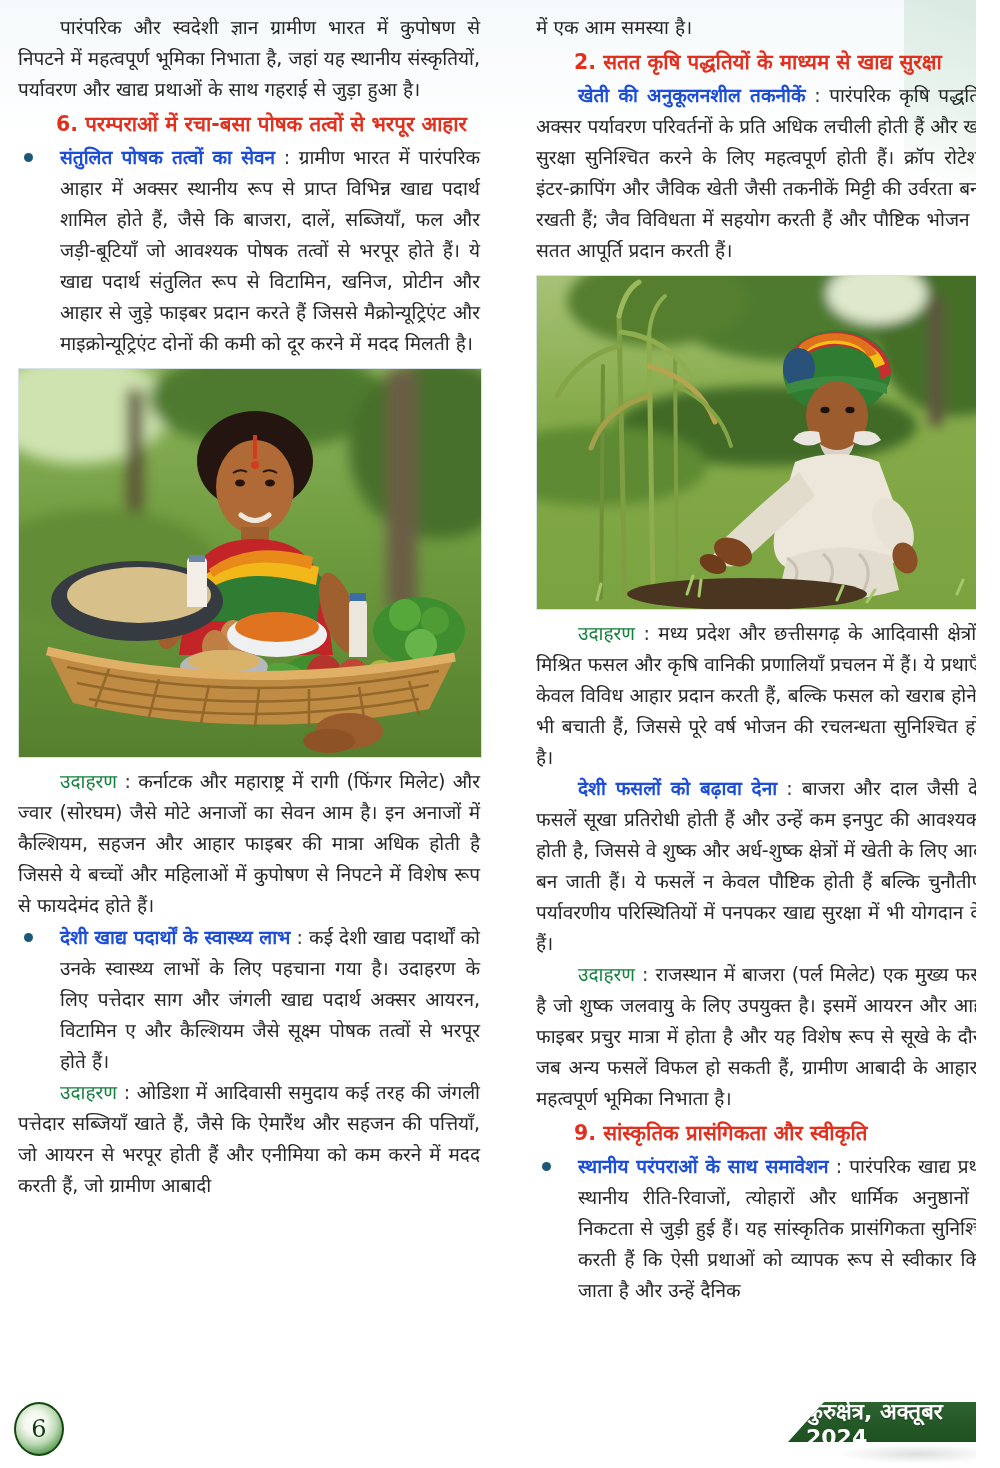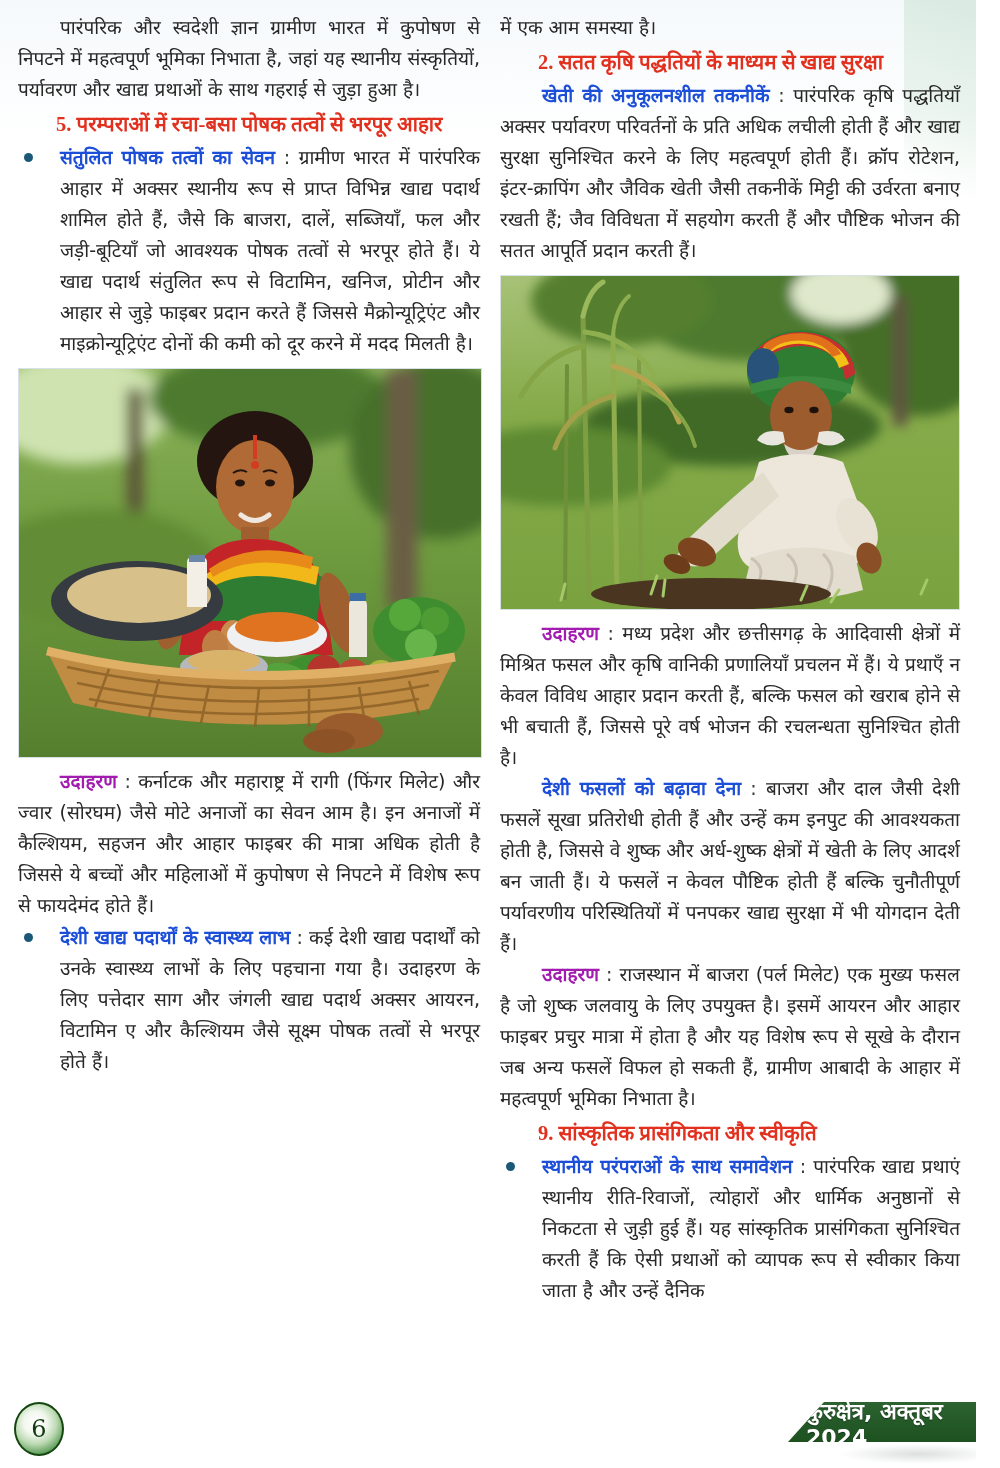--- a/index.html
+++ b/index.html
@@ -14,29 +14,29 @@
     content:"";position:absolute;left:0;top:0;right:0;height:140px;
     background:linear-gradient(180deg,rgba(226,238,243,.35),rgba(226,238,243,0));
     pointer-events:none;
   }
   .corner-wash{
     position:absolute;right:0;top:0;width:72px;height:235px;
     background:linear-gradient(200deg,#d9eae2 0%,#eaf4ee 45%,rgba(255,255,255,0) 78%);
   }
   .col{position:absolute;top:12px;font-size:19px;line-height:31px;text-align:justify;}
   .col-left{left:18px;width:462px;}
-  .col-right{left:500px;width:460px;}
+  .col-right{left:536px;width:460px;}
   p{margin:0;}
   .para{text-indent:42px;}
   .red-heading{
     font-weight:bold;color:#e2301f;font-size:20.5px;line-height:32px;
-    text-indent:38px;text-align:left;margin:3px 0 2px 0;font-family:Liberation Serif, serif;
+    text-indent:38px;text-align:left;margin:3px 0 2px 0;
   }
   .run-label{font-weight:bold;color:#1d4ed8;}
-  .example-label{font-weight:bold;color:#a21caf;}
+  .example-label{font-weight:normal;color:#15803d;}
   .colon{color:#3a3a3a;}
   .bullet{position:relative;padding-left:42px;text-indent:0;margin-top:1px;}
   .bullet .dot{
     position:absolute;left:6px;top:11px;width:9px;height:9px;border-radius:50%;
     background:#1b5878;
   }
   .photo{display:block;border:1px solid #d8e2e6;background:#6f9c3f;}
   .photo-wrap{margin:9px 0 8px 0;line-height:0;}
   
   .page-badge{
@@ -65,21 +65,21 @@
 <body>
 
 <div class="page">
 
   <div class="corner-wash"></div>
 
   <div class="col col-left">
 
     <p class="para">पारंपरिक और स्वदेशी ज्ञान ग्रामीण भारत में कुपोषण से निपटने में महत्वपूर्ण भूमिका निभाता है, जहां यह स्थानीय संस्कृतियों, पर्यावरण और खाद्य प्रथाओं के साथ गहराई से जुड़ा हुआ है।</p>
 
-    <p class="red-heading">5. परम्पराओं में रचा-बसा पोषक तत्वों से भरपूर आहार</p>
+    <p class="red-heading">6. परम्पराओं में रचा-बसा पोषक तत्वों से भरपूर आहार</p>
 
     <p class="bullet">
       <span class="dot"></span><span class="run-label">संतुलित पोषक तत्वों का सेवन</span><span class="colon"> : </span><span>ग्रामीण भारत में पारंपरिक आहार में अक्सर स्थानीय रूप से प्राप्त विभिन्न खाद्य पदार्थ शामिल होते हैं, जैसे कि बाजरा, दालें, सब्जियाँ, फल और जड़ी-बूटियाँ जो आवश्यक पोषक तत्वों से भरपूर होते हैं। ये खाद्य पदार्थ संतुलित रूप से विटामिन, खनिज, प्रोटीन और आहार से जुड़े फाइबर प्रदान करते हैं जिससे मैक्रोन्यूट्रिएंट और माइक्रोन्यूट्रिएंट दोनों की कमी को दूर करने में मदद मिलती है।</span>
     </p>
 
     <div class="photo-wrap">
       <svg class="photo" width="462" height="388" viewBox="0 0 462 388" xmlns="http://www.w3.org/2000/svg">
         <defs>
           <linearGradient id="bg1" x1="0" y1="0" x2="0" y2="1">
             <stop offset="0" stop-color="#8db35c"></stop>
@@ -169,20 +169,23 @@
     </div>
 
     <p class="para">
       <span class="example-label">उदाहरण</span><span class="colon"> : </span><span>कर्नाटक और महाराष्ट्र में रागी (फिंगर मिलेट) और ज्वार (सोरघम) जैसे मोटे अनाजों का सेवन आम है। इन अनाजों में कैल्शियम, सहजन और आहार फाइबर की मात्रा अधिक होती है जिससे ये बच्चों और महिलाओं में कुपोषण से निपटने में विशेष रूप से फायदेमंद होते हैं।</span>
     </p>
 
     <p class="bullet">
       <span class="dot"></span><span class="run-label">देशी खाद्य पदार्थों के स्वास्थ्य लाभ</span><span class="colon"> : </span><span>कई देशी खाद्य पदार्थों को उनके स्वास्थ्य लाभों के लिए पहचाना गया है। उदाहरण के लिए पत्तेदार साग और जंगली खाद्य पदार्थ अक्सर आयरन, विटामिन ए और कैल्शियम जैसे सूक्ष्म पोषक तत्वों से भरपूर होते हैं।</span>
     </p>
 
+    <p class="para">
+      <span class="example-label">उदाहरण</span><span class="colon"> : </span><span>ओडिशा में आदिवासी समुदाय कई तरह की जंगली पत्तेदार सब्जियाँ खाते हैं, जैसे कि ऐमारैंथ और सहजन की पत्तियाँ, जो आयरन से भरपूर होती हैं और एनीमिया को कम करने में मदद करती हैं, जो ग्रामीण आबादी</span>
+    </p>
   </div>
 
   <div class="col col-right">
 
     <p>में एक आम समस्या है।</p>
 
     <p class="red-heading">2. सतत कृषि पद्धतियों के माध्यम से खाद्य सुरक्षा</p>
 
     <p class="para">
       <span class="run-label">खेती की अनुकूलनशील तकनीकें</span><span class="colon"> : </span><span>पारंपरिक कृषि पद्धतियाँ अक्सर पर्यावरण परिवर्तनों के प्रति अधिक लचीली होती हैं और खाद्य सुरक्षा सुनिश्चित करने के लिए महत्वपूर्ण होती हैं। क्रॉप रोटेशन, इंटर-क्रापिंग और जैविक खेती जैसी तकनीकें मिट्टी की उर्वरता बनाए रखती हैं; जैव विविधता में सहयोग करती हैं और पौष्टिक भोजन की सतत आपूर्ति प्रदान करती हैं।</span>

